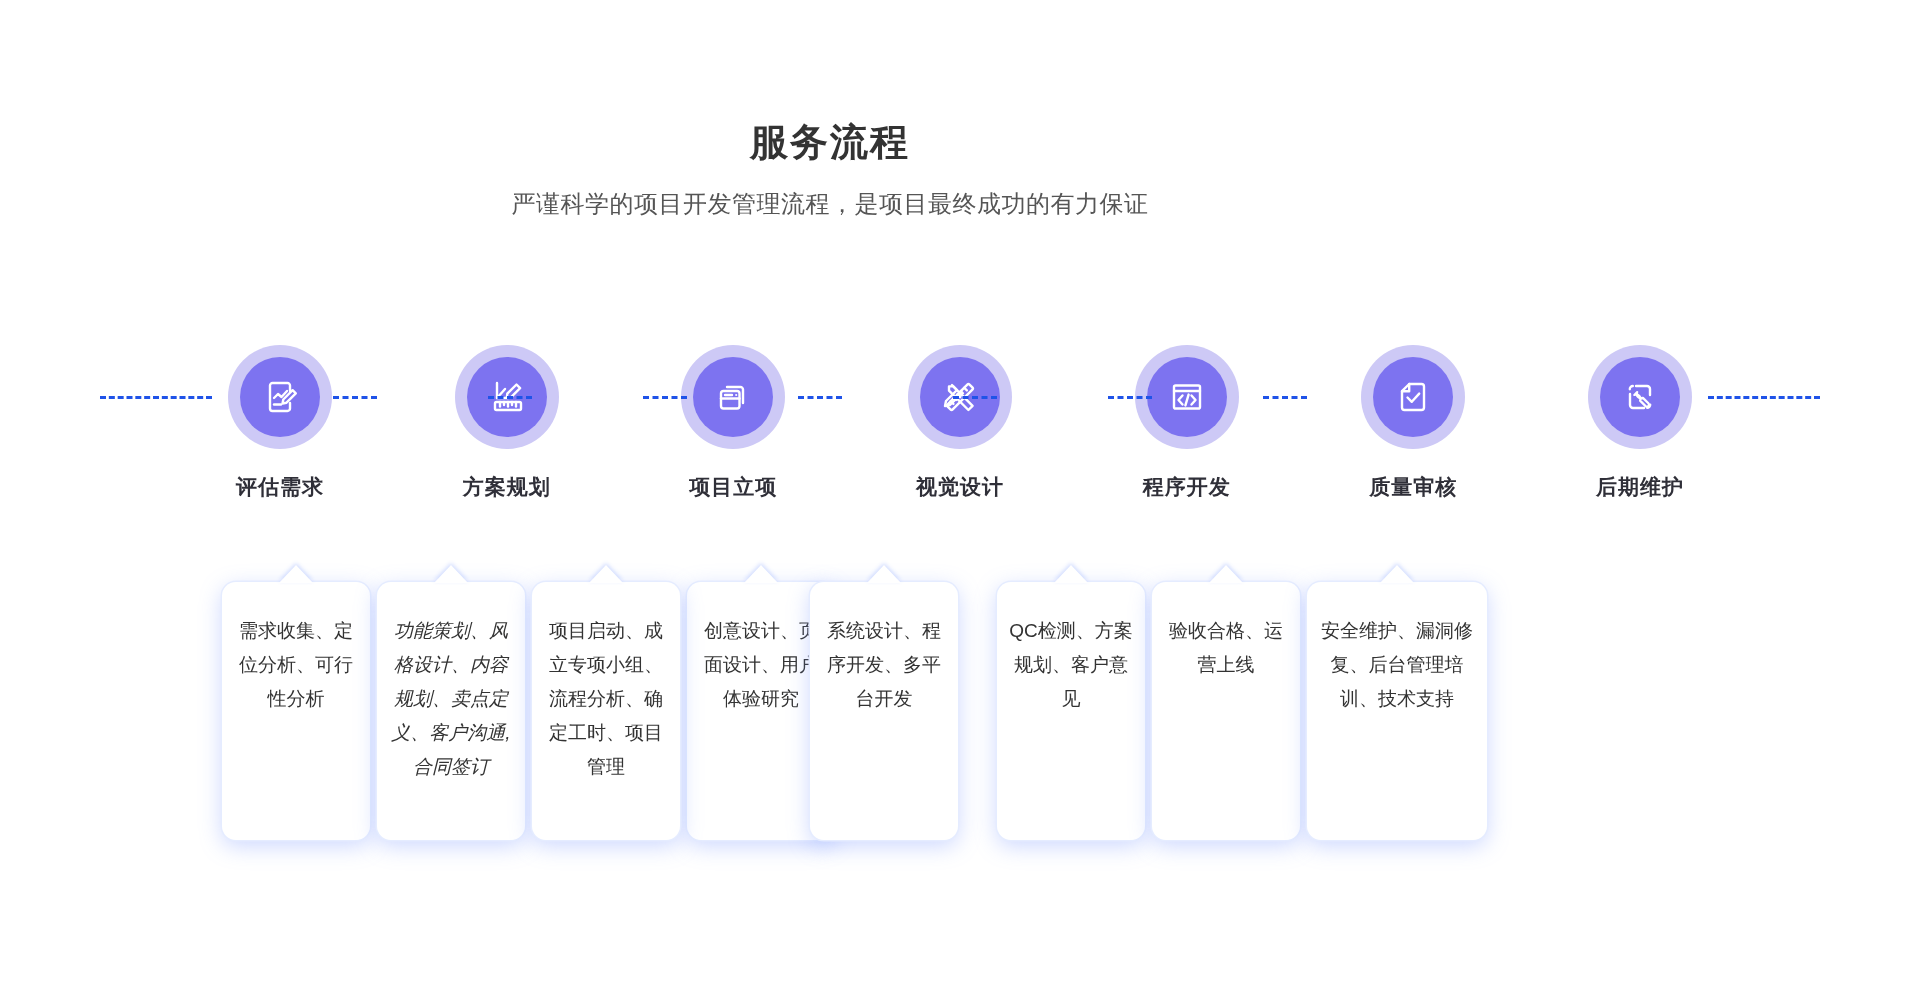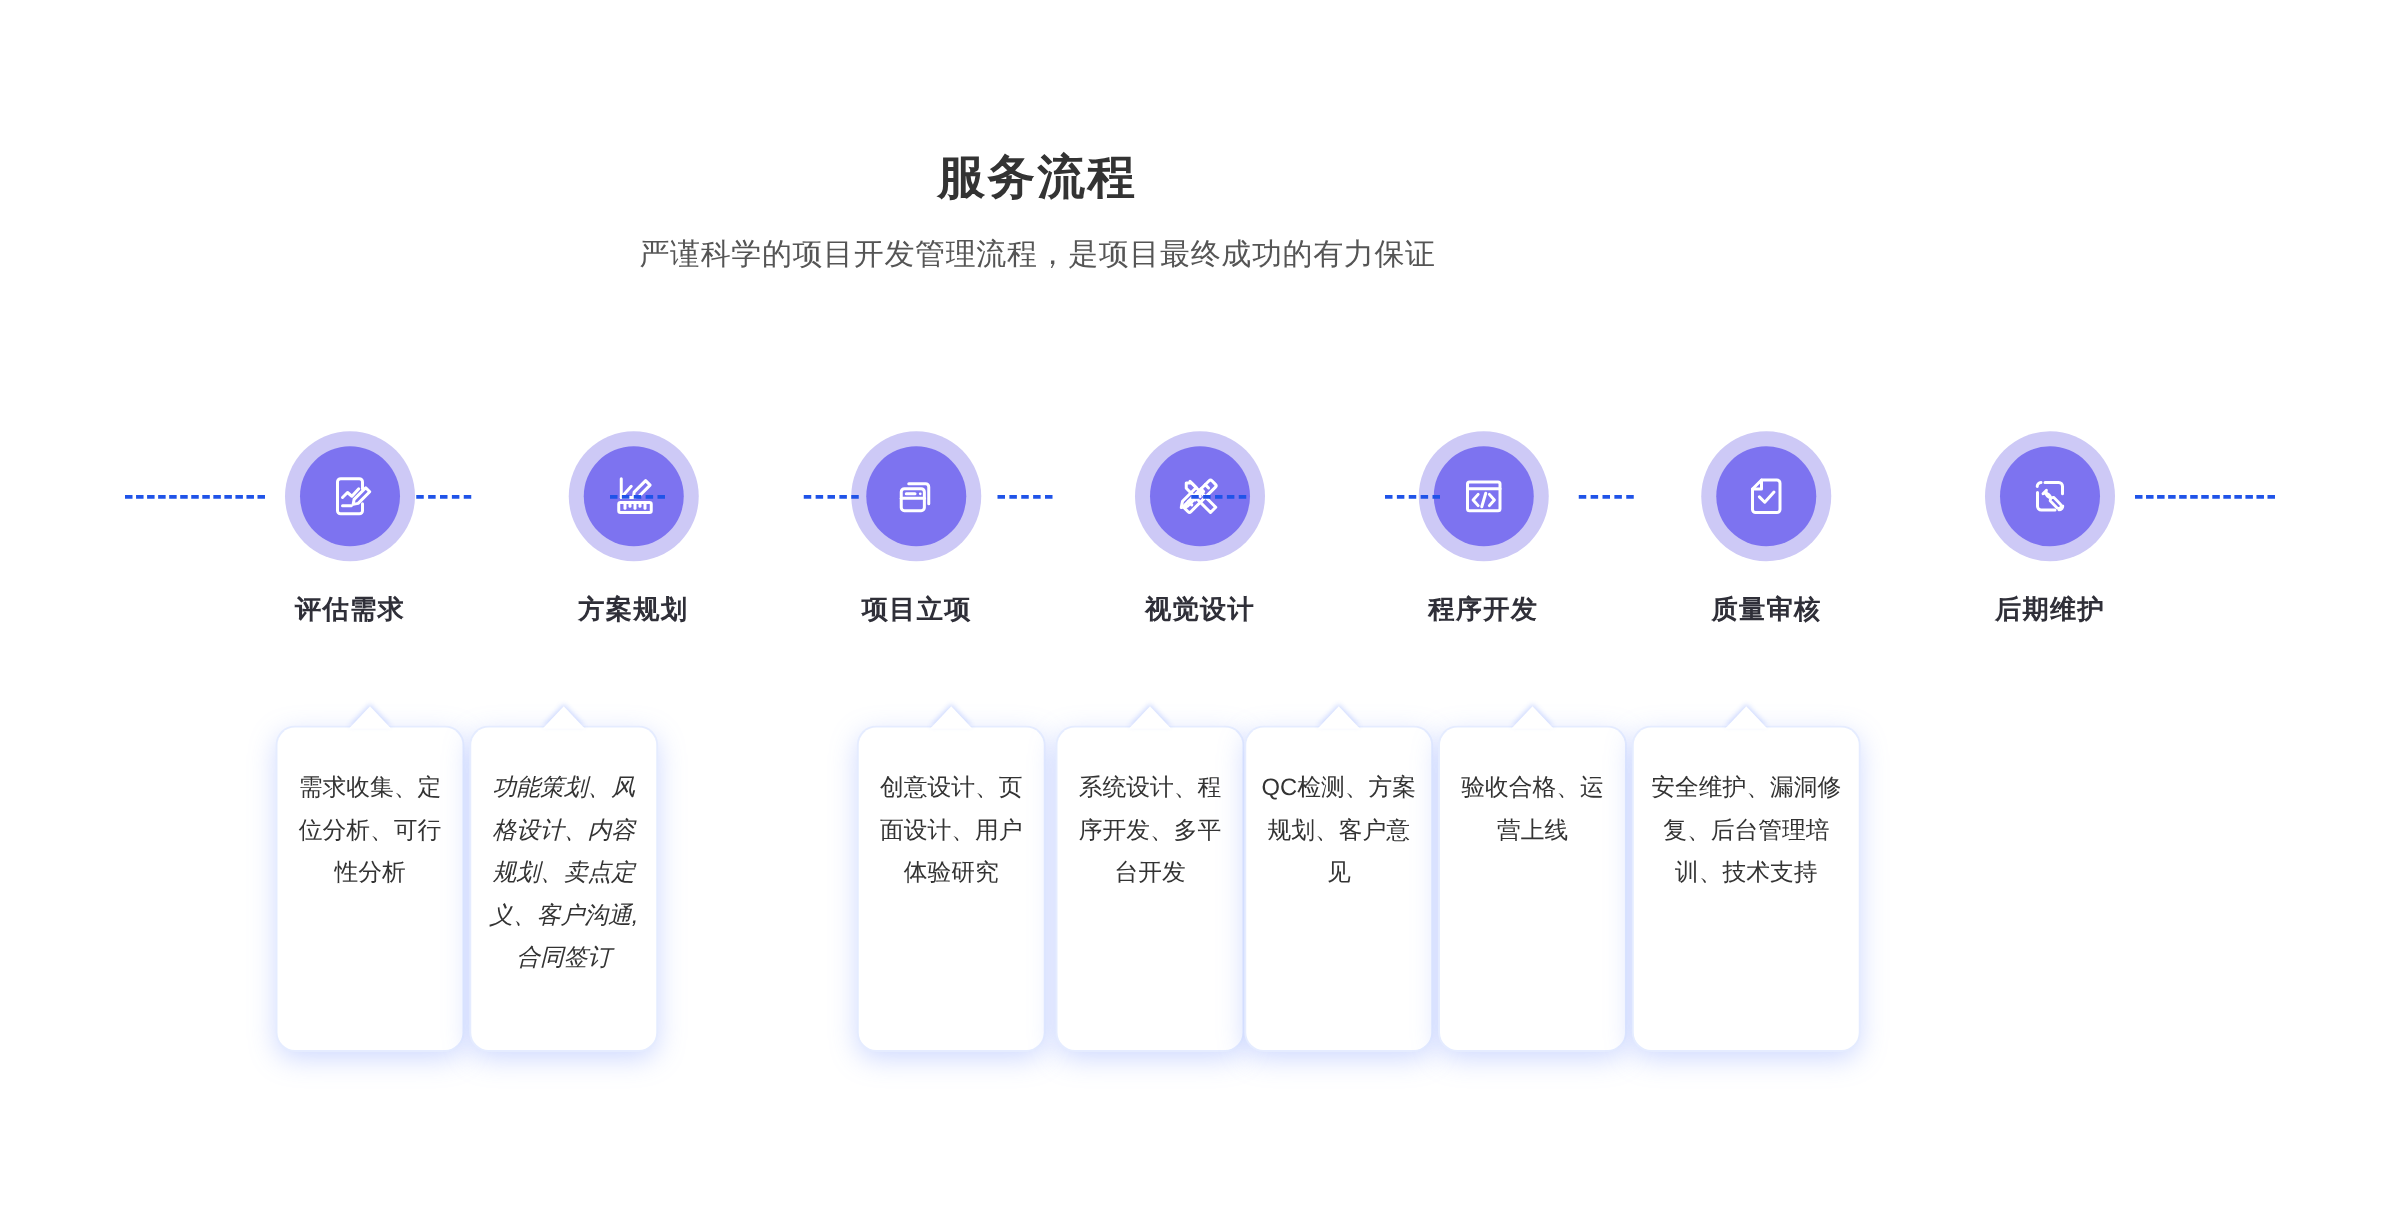--- a/index.html
+++ b/index.html
@@ -311,24 +311,27 @@
     <div class="dash-mid" style="left:1263px;"></div>
   </div>
 
   <div class="cards">
     <div class="card" style="left:0px;   z-index:1;">
       <div class="card-text">需求收集、定位分析、可行性分析</div>
     </div>
     <div class="card" style="left:155px; z-index:2;font-style:italic;">
       <div class="card-text">功能策划、风格设计、内容规划、卖点定义、客户沟通,合同签订</div>
     </div>
+    <div class="card" style="left:310px; z-index:3;">
+      <div class="card-text">项目启动、成立专项小组、流程分析、确定工时、项目管理</div>
+    </div>
     <div class="card" style="left:465px; z-index:2;">
       <div class="card-text">创意设计、页面设计、用户体验研究</div>
     </div>
-    <div class="card" style="left:624px; z-index:2;">
+    <div class="card" style="left:588px; z-index:2;">
       <div class="card-text">系统设计、程序开发、多平台开发</div>
     </div>
     <div class="card" style="left:775px; z-index:2;">
       <div class="card-text">QC检测、方案规划、客户意见</div>
     </div>
     <div class="card" style="left:930px; z-index:2;">
       <div class="card-text">验收合格、运营上线</div>
     </div>
     <div class="card" style="left:1085px; z-index:3; width:180px;">
       <div class="card-text">安全维护、漏洞修复、后台管理培训、技术支持</div>

